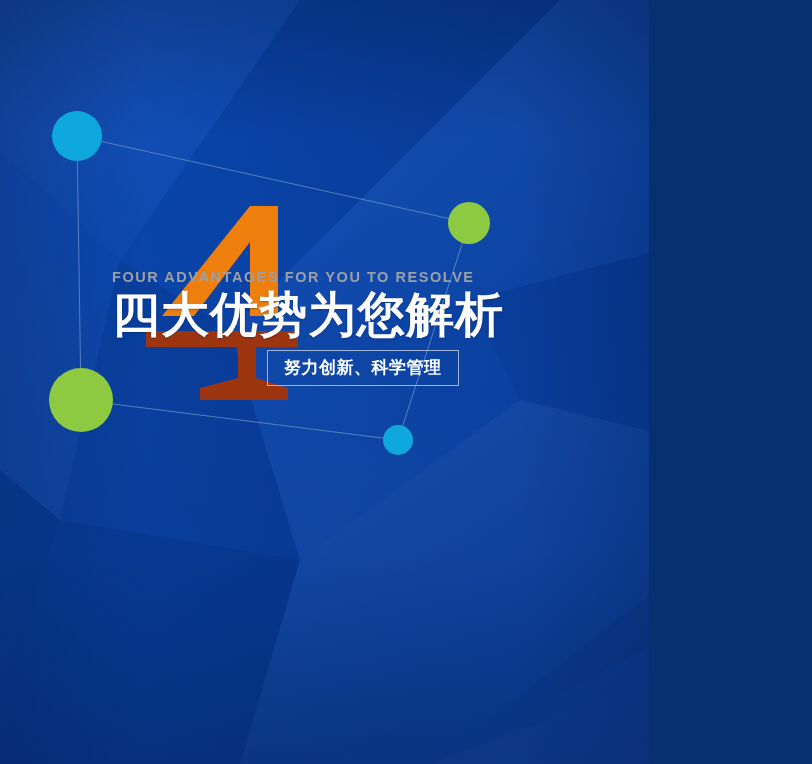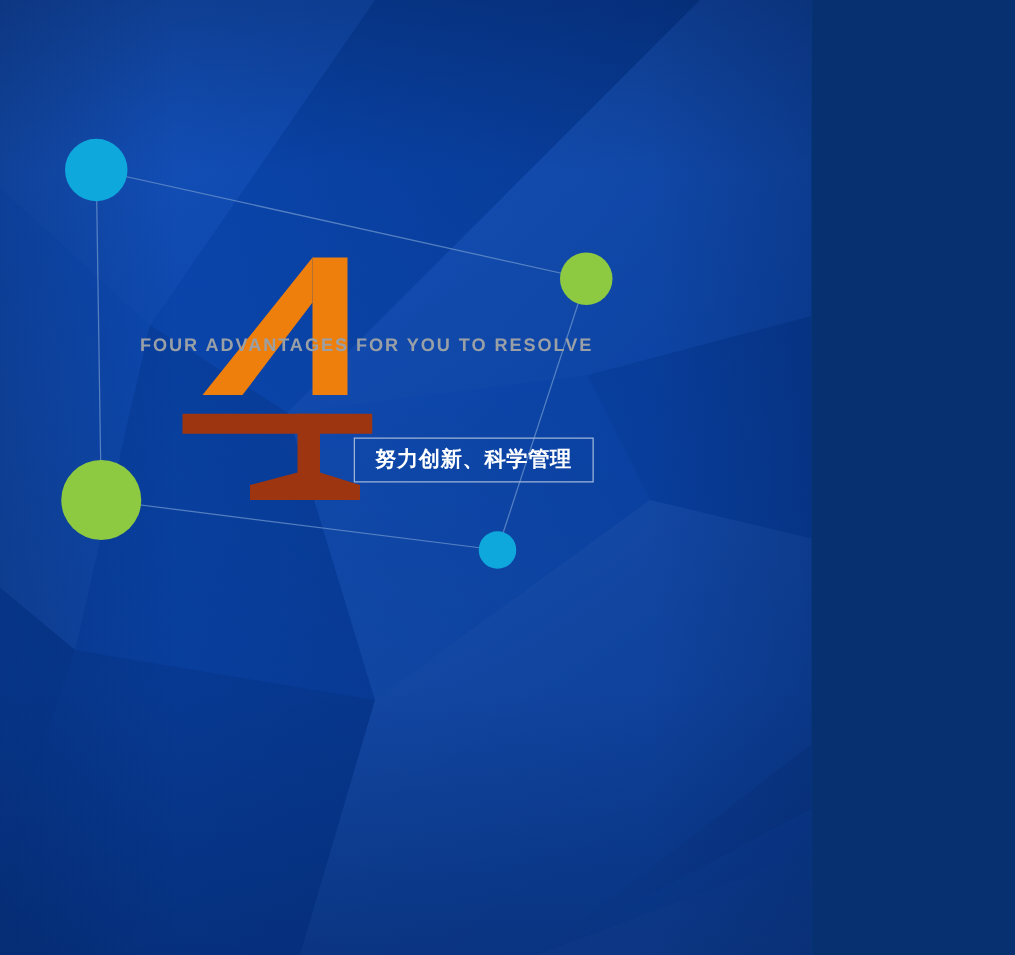--- a/index.html
+++ b/index.html
@@ -79,21 +79,21 @@
     font-size: 48px;
     font-weight: bold;
     letter-spacing: 1px;
     line-height: 54px;
     white-space: nowrap;
     margin: 2px 0 0 0;
     text-shadow: 0 1px 2px rgba(3,24,64,0.35);
   }
   .tagline-row {
     position: absolute;
-    left: 283px;
+    left: 267px;
     top: 350px;
   }
   .tagline {
     display: inline-block;
     border: 1px solid #9fb6d8;
     color: #ffffff;
     font-size: 17px;
     font-weight: bold;
     letter-spacing: 0.5px;
     padding: 8px 16px 9px 16px;
@@ -161,19 +161,20 @@
     </g>
 
     <g fill="#9e3511">
       <rect x="8" y="133" width="152" height="16"></rect>
       <polygon points="100,133 100,180 62,190 62,202 150,202 150,190 118,180 118,133"></polygon>
     </g>
   </svg>
 
   <div class="text-block">
     <p class="eyebrow">FOUR ADVANTAGES FOR YOU TO RESOLVE</p>
+    <h1 class="headline">四大优势为您解析</h1>
   </div>
 
   <div class="tagline-row">
     <span class="tagline">努力创新、科学管理</span>
   </div>
 
 </div>
 
 </body></html>

